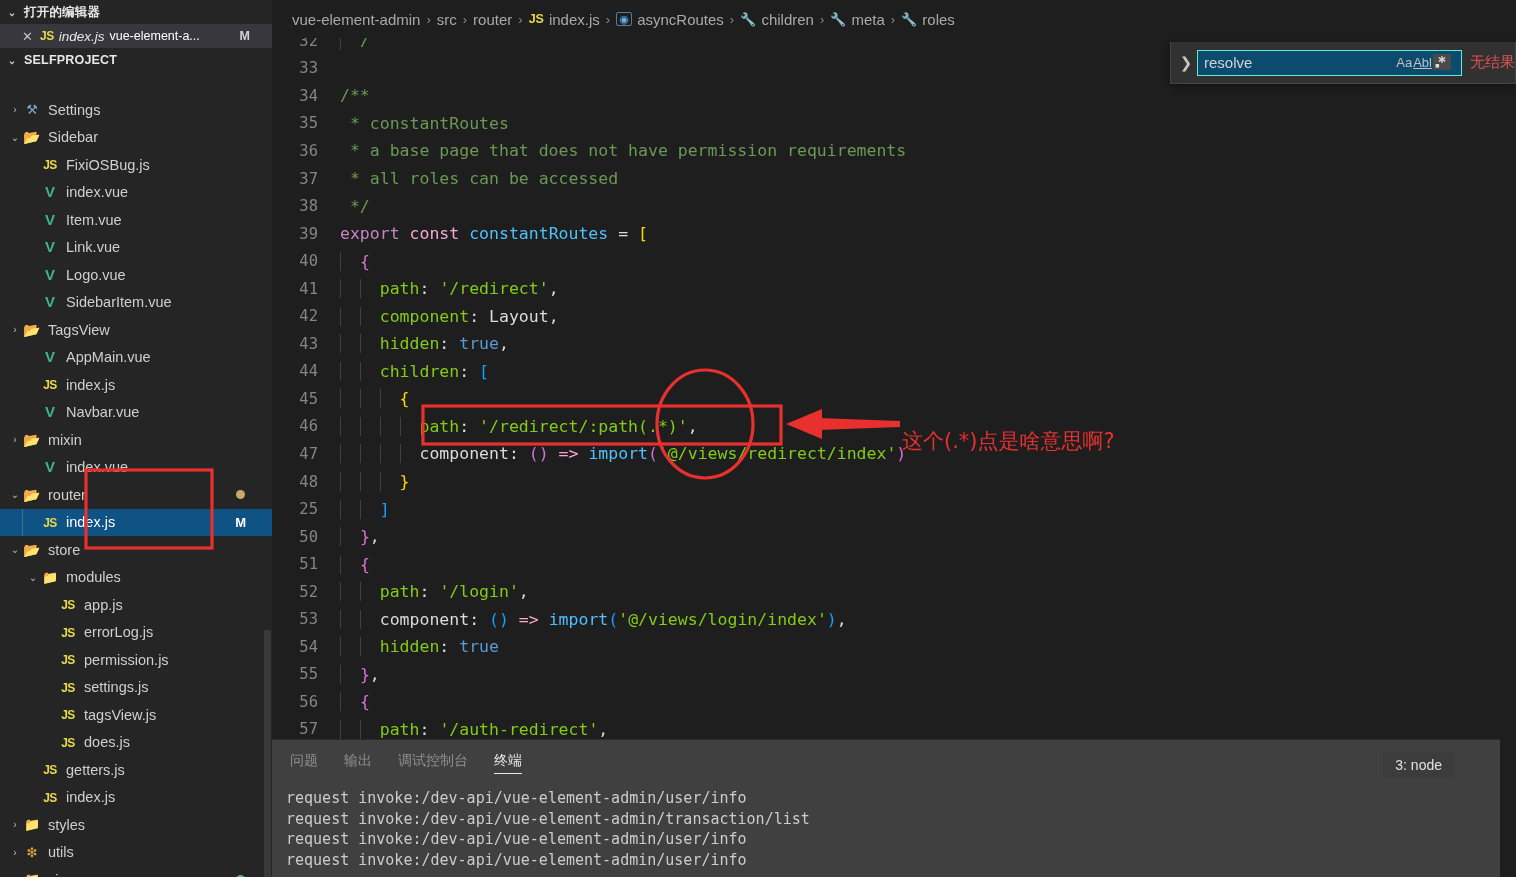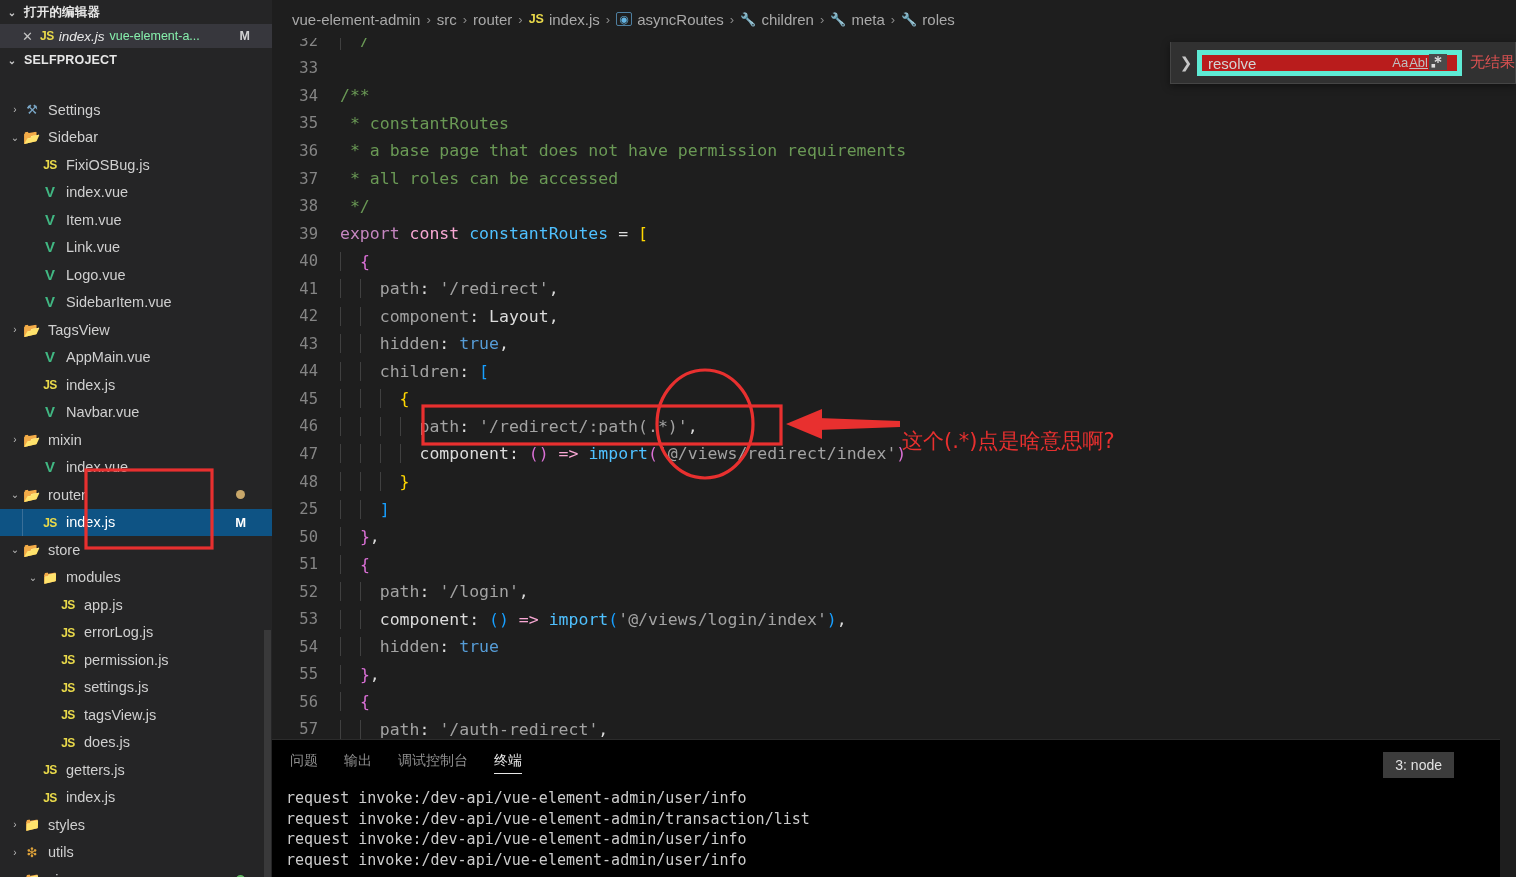--- a/index.html
+++ b/index.html
@@ -21,21 +21,21 @@
     padding-left:4px; font-size:12.5px; font-weight:bold; letter-spacing:.2px;
     color:#e7e7e7; user-select:none;
   }
   .twisty{ width:16px; text-align:center; font-size:10px; color:#cccccc; flex:none;}
   .openeditor-row{
     height:24px; display:flex; align-items:center; gap:5px; padding-left:22px;
     background:#37373d; font-size:13.5px; color:#cfcfcf;
   }
   .oe-close{ font-size:13px; color:#c5c5c5; width:13px; }
   .oe-name{ font-style:italic; color:#e8e8e8; }
-  .oe-path{ color:#86efac; font-size:12.5px; }
+  .oe-path{ color:#ffffff; font-size:12.5px; }
   .oe-badge{ margin-left:auto; margin-right:22px; font-size:12.5px; font-weight:bold; color:#d3d3d3;}
 
   #tree{ position:absolute; top:96px; left:0; width:272px; height:781px; overflow:hidden; }
   .row{
     height:27.5px; display:flex; align-items:center; font-size:14.5px;
     color:#cfcfcf; white-space:nowrap; position:relative;
   }
   .row.selected{ background:#0e5384; color:#ffffff; }
   .row.selected .mod{ color:#ffffff; }
   .row .arrow{ width:14px; font-size:10px; color:#b9b9b9; text-align:center; flex:none; }
@@ -73,21 +73,21 @@
   }
   #code{ position:absolute; top:-11px; left:0; width:100%; }
   .cl{ height:27.55px; display:flex; align-items:center; font-family:"DejaVu Sans Mono", monospace; font-size:16.5px; }
   .ln{ width:68px; text-align:right; padding-right:22px; color:#858585; font-size:15.5px; flex:none;}
   .ctext{ white-space:pre; position:relative; }
   
   .cm{ color:#6a9955; }
   .kw{ color:#f9a8d4; }
   .cn{ color:#4fc1ff; }
   .id{ color:#dcdcdc; }
-  .st{ color:#a3a3a3; }
+  .st{ color:#84cc16; }
   .br1{ color:#ffd700; }
   .br2{ color:#da70d6; }
   .br3{ color:#179fff; }
   .pn{ color:#c586c0; }
   .bl{ color:#569cd6; }
 
   
   .ig{ position:absolute; width:1px; background:#404040; top:0; height:100%; }
 
   
@@ -95,34 +95,34 @@
 
   
   #find{
     position:absolute; right:0; top:42px; width:346px; height:42px;
     background:#313131; border:1px solid #454545; border-top:none;
     display:flex; align-items:center; box-shadow:0 2px 8px rgba(0,0,0,.45);
     padding-left:4px;
   }
   .find-toggle{ width:22px; text-align:center; color:#c5c5c5; font-size:15px; }
   .find-input{
-    flex:1; height:26px; background:#b91c1c; border:5px solid #5eead4;
-    display:flex; padding:0 6px; margin-right:2px; min-width:0;
+    flex:1; height:26px; background:#0c4a6e; border:1px solid #5eead4;
+    display:flex; align-items:center; padding:0 6px; margin-right:2px; min-width:0;
   }
   .find-value{ color:#d4d4d4; font-size:15px; font-family:"Liberation Sans",sans-serif; flex:1;}
   .find-btns{ display:flex; align-items:center; gap:1px; padding-right:4px;}
   .fbtn{ color:#c0c0c0; font-size:13px; line-height:1; }
   .fbtn.u{ text-decoration:underline; }
   .fbtn.boxed{ position:relative; }
   .find-msg{ color:#e05252; font-size:15px; padding-left:6px; white-space:nowrap; }
 
   
   #panel{
     position:absolute; left:272px; top:739px; width:1228px; height:138px;
-    background:#000000; border-top:1px solid #2b2b2b;
+    background:#404040; border-top:1px solid #2b2b2b;
   }
   #panel-tabs{ height:42px; display:flex; align-items:center; padding-left:18px; gap:26px; }
   .ptab{ font-size:14px; color:#8f8f8f; position:relative; height:42px; display:flex; align-items:center;}
   .ptab.active{ color:#e7e7e7; }
   .ptab.active::after{
     content:""; position:absolute; left:0; right:0; bottom:8px; height:1px; background:#e7e7e7;
   }
   #term-body{
     position:absolute; top:48px; left:14px; right:0; bottom:0;
     font-family:"DejaVu Sans Mono", monospace; font-size:15px; color:#cccccc;

